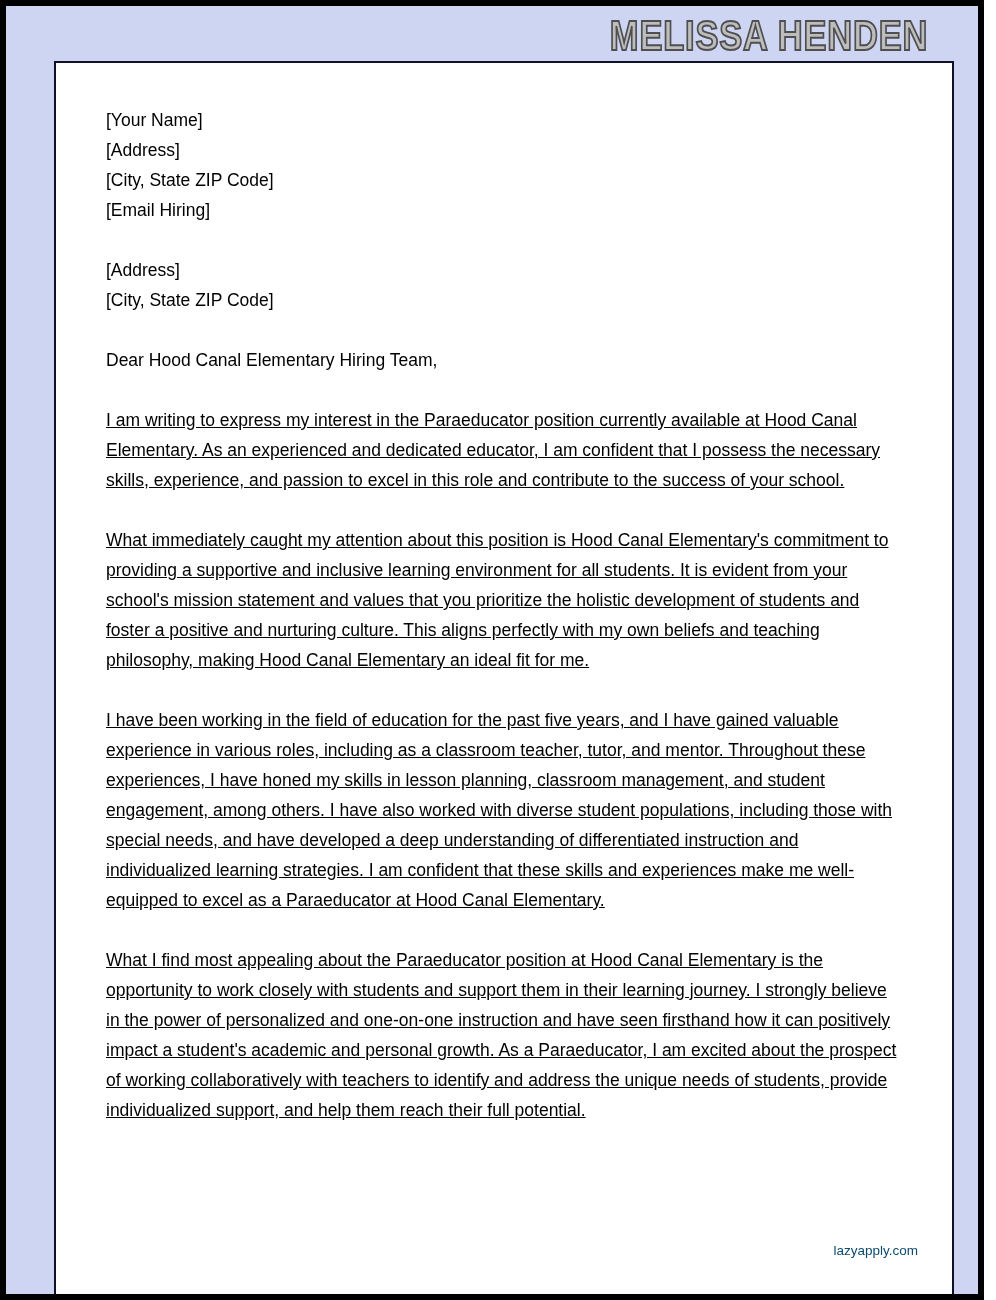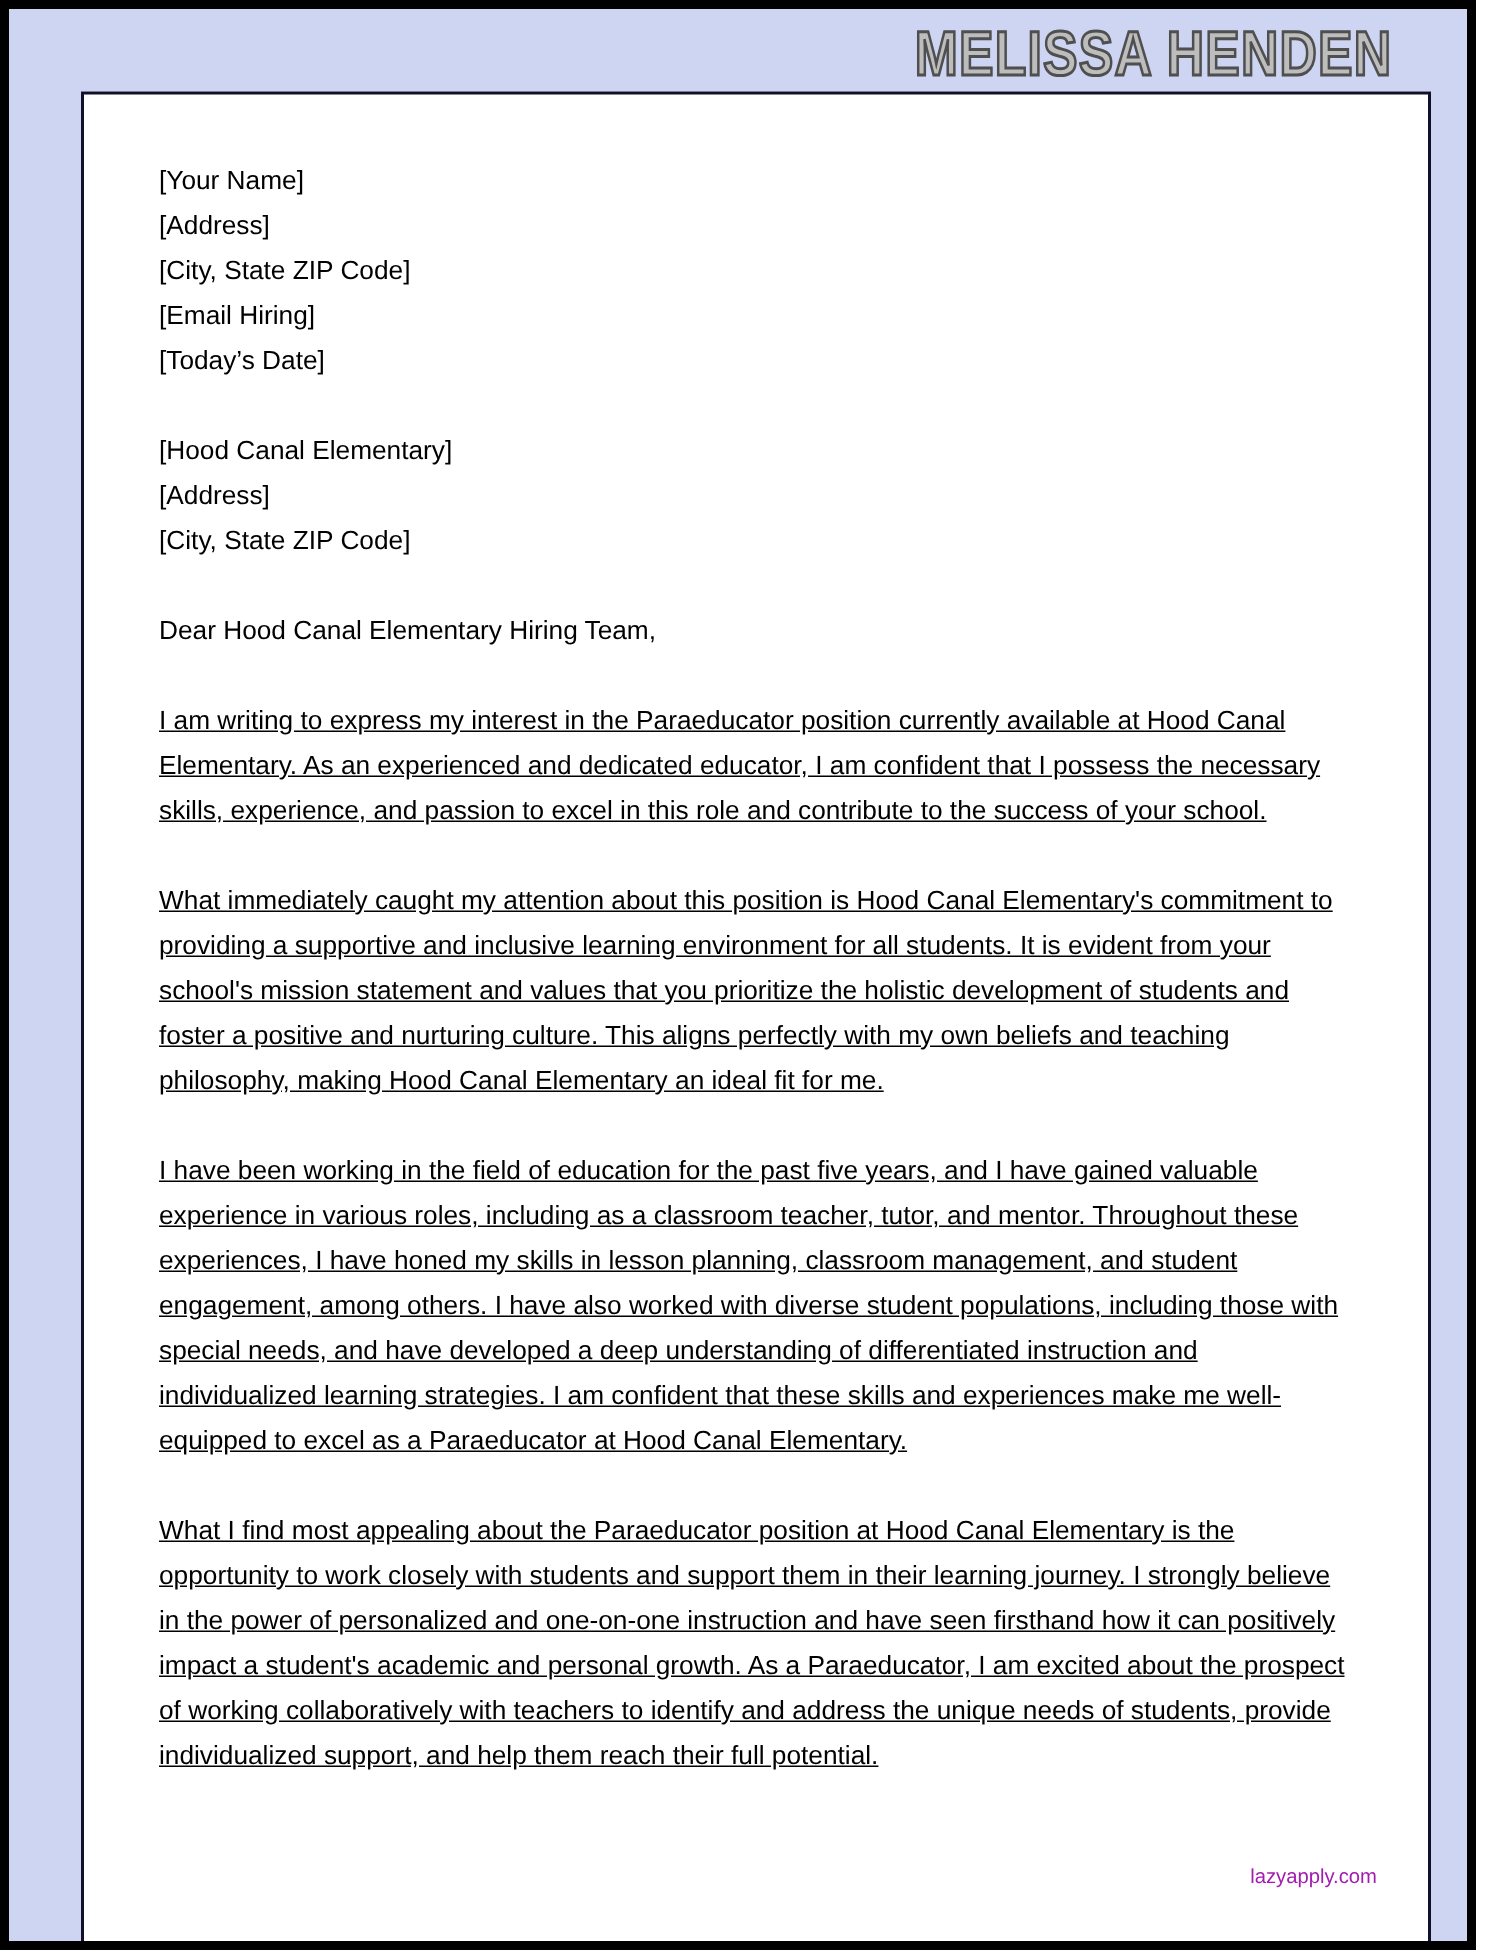--- a/index.html
+++ b/index.html
@@ -46,44 +46,42 @@
     line-height: 30px;
   }
   .block { margin-bottom: 30px; }
   .para { margin-bottom: 30px; text-decoration: underline; }
   .para:last-child { margin-bottom: 0; }
   .watermark {
     position: absolute;
     right: 60px;
     bottom: 36px;
     font-size: 13.5px;
-    color: #a21caf;
+    color: #0c4a6e;
     z-index: 5;
   }
 </style>
 </head>
 <body>
 
 <div class="frame">
 
   <div class="brand">MELISSA HENDEN</div>
 
   <div class="page">
     <div class="letter">
 
       <div class="block">
         <div>[Your Name]</div>
         <div>[Address]</div>
         <div>[City, State ZIP Code]</div>
         <div>[Email Hiring]</div>
-        <div>[Today’s Date]</div>
       </div>
 
       <div class="block">
-        <div>[Hood Canal Elementary]</div>
         <div>[Address]</div>
         <div>[City, State ZIP Code]</div>
       </div>
 
       <div class="block">Dear Hood Canal Elementary Hiring Team,</div>
 
       <p class="para">I am writing to express my interest in the Paraeducator position currently available at Hood Canal Elementary. As an experienced and dedicated educator, I am confident that I possess the necessary skills, experience, and passion to excel in this role and contribute to the success of your school.</p>
       <p class="para">What immediately caught my attention about this position is Hood Canal Elementary's commitment to providing a supportive and inclusive learning environment for all students. It is evident from your school's mission statement and values that you prioritize the holistic development of students and foster a positive and nurturing culture. This aligns perfectly with my own beliefs and teaching philosophy, making Hood Canal Elementary an ideal fit for me.</p>
       <p class="para">I have been working in the field of education for the past five years, and I have gained valuable experience in various roles, including as a classroom teacher, tutor, and mentor. Throughout these experiences, I have honed my skills in lesson planning, classroom management, and student engagement, among others. I have also worked with diverse student populations, including those with special needs, and have developed a deep understanding of differentiated instruction and individualized learning strategies. I am confident that these skills and experiences make me well-equipped to excel as a Paraeducator at Hood Canal Elementary.</p>
       <p class="para">What I find most appealing about the Paraeducator position at Hood Canal Elementary is the opportunity to work closely with students and support them in their learning journey. I strongly believe in the power of personalized and one-on-one instruction and have seen firsthand how it can positively impact a student's academic and personal growth. As a Paraeducator, I am excited about the prospect of working collaboratively with teachers to identify and address the unique needs of students, provide individualized support, and help them reach their full potential.</p>

